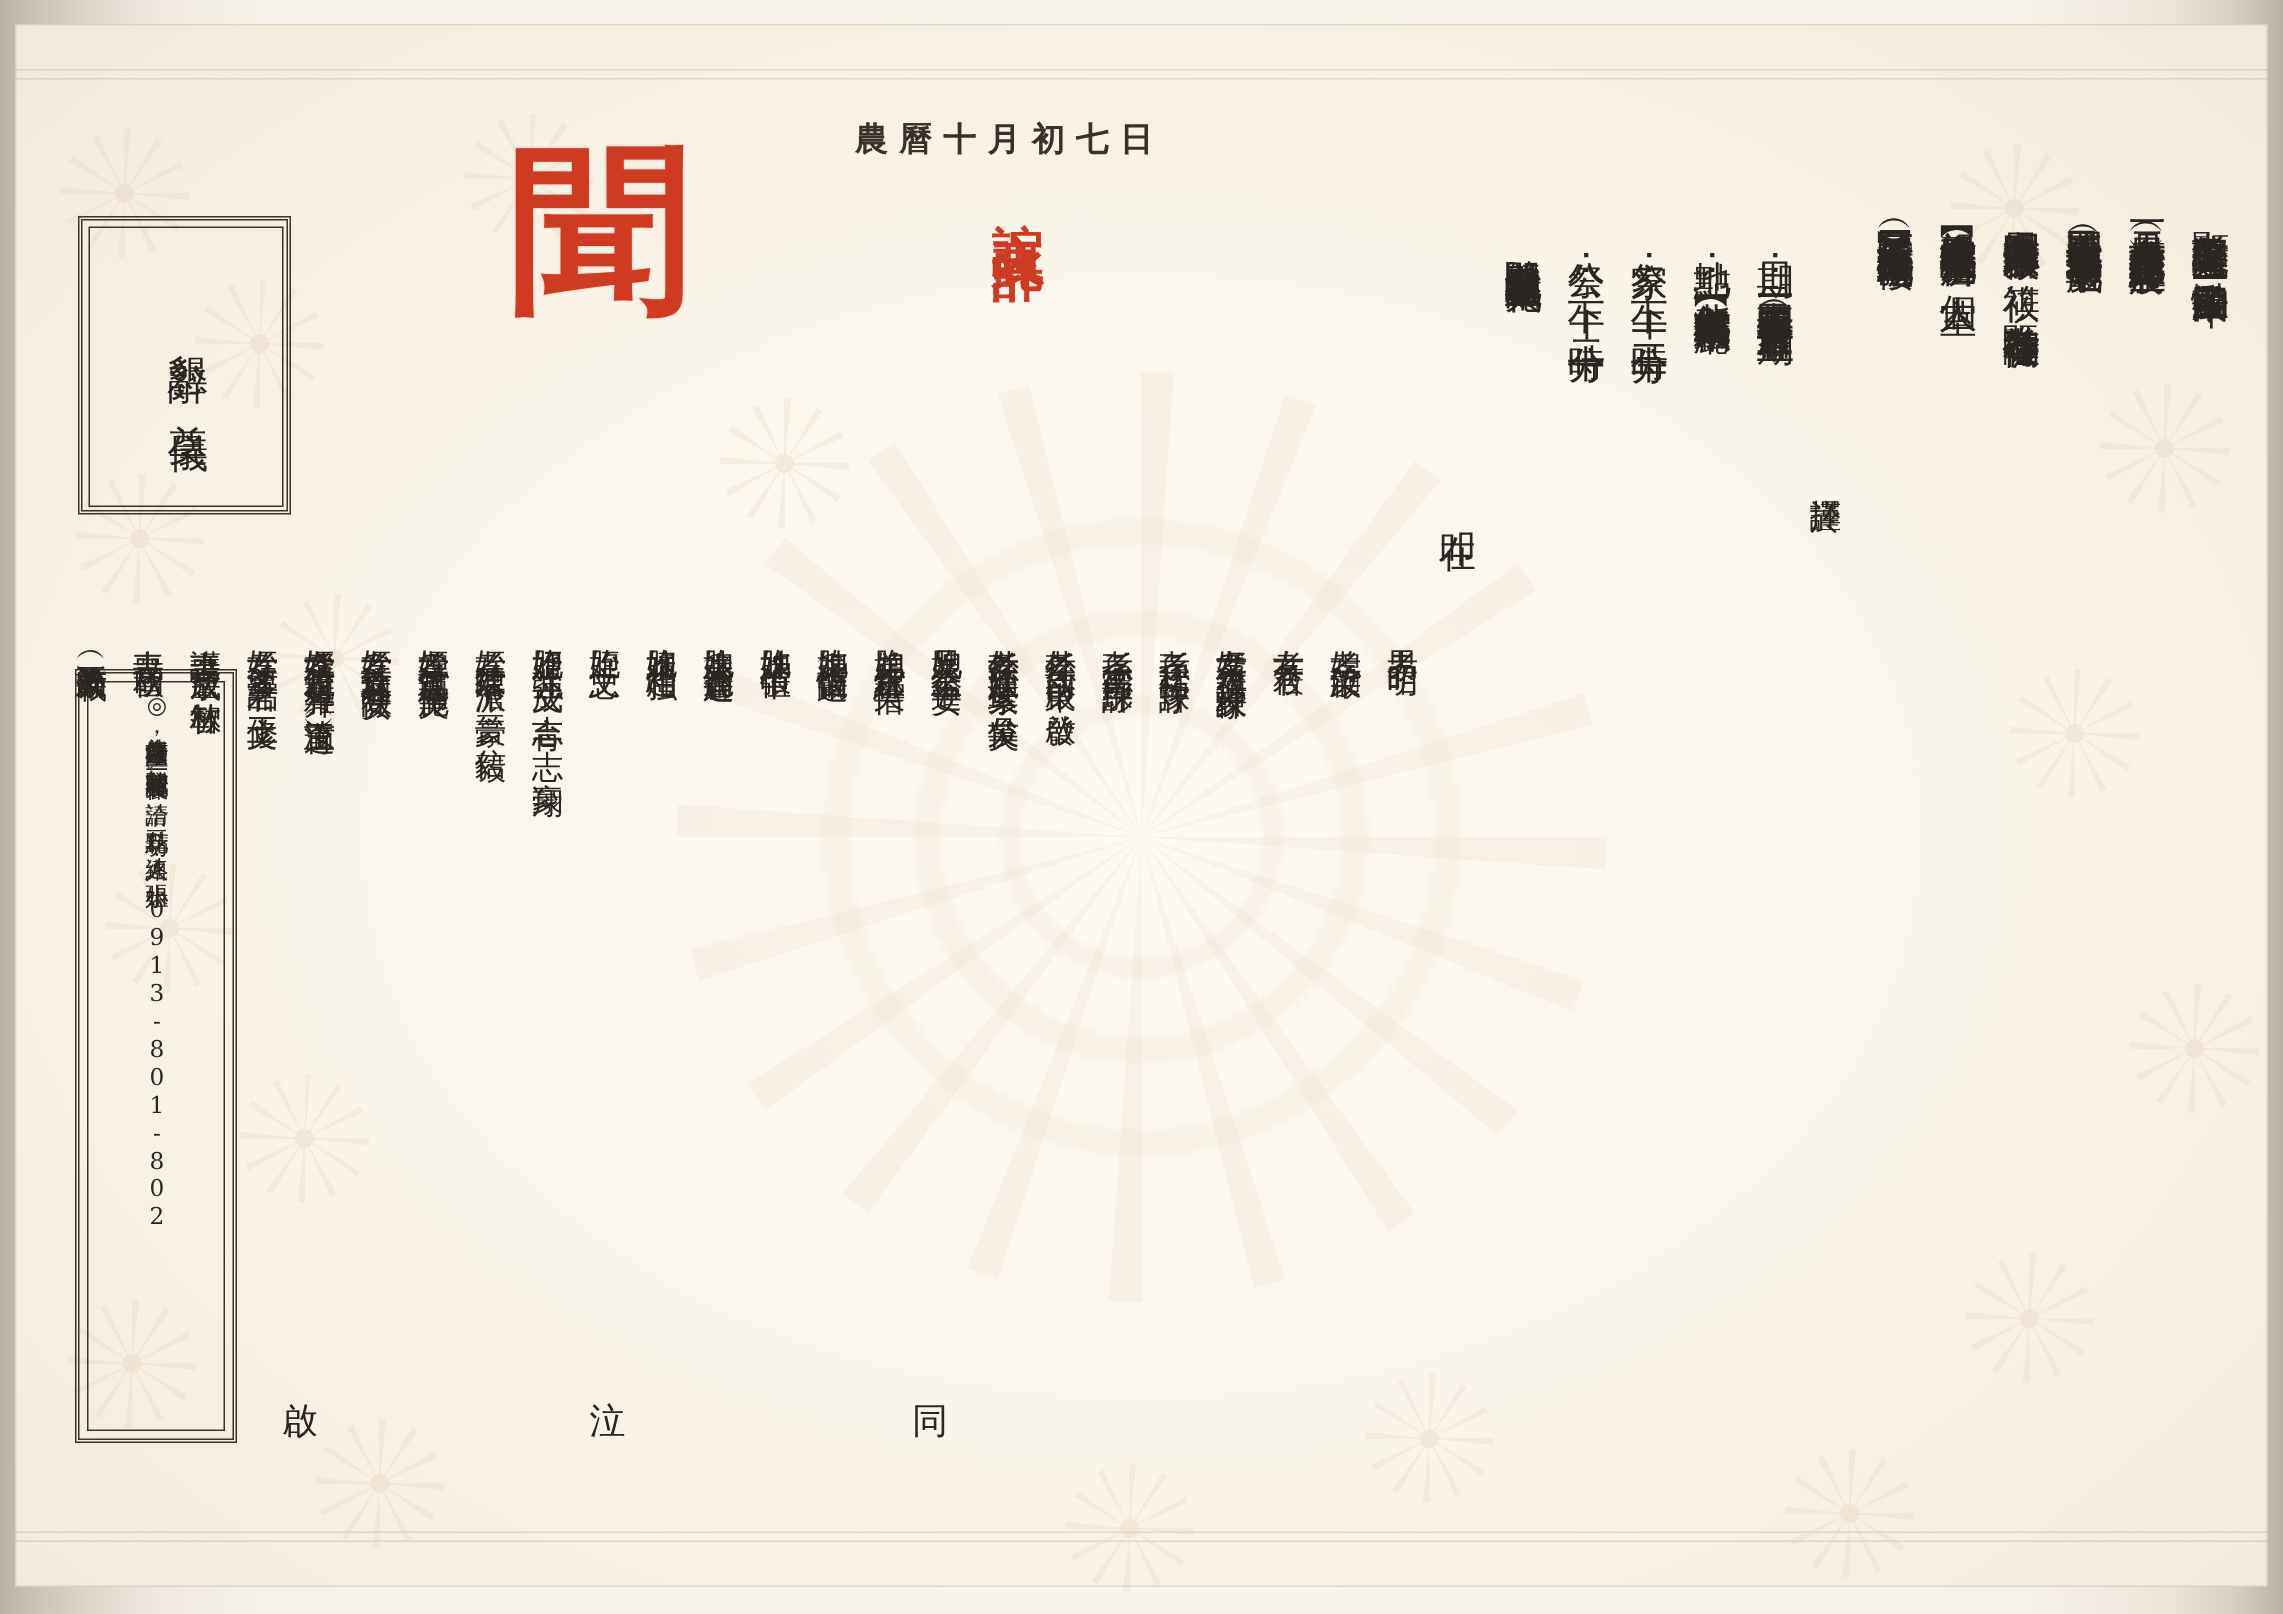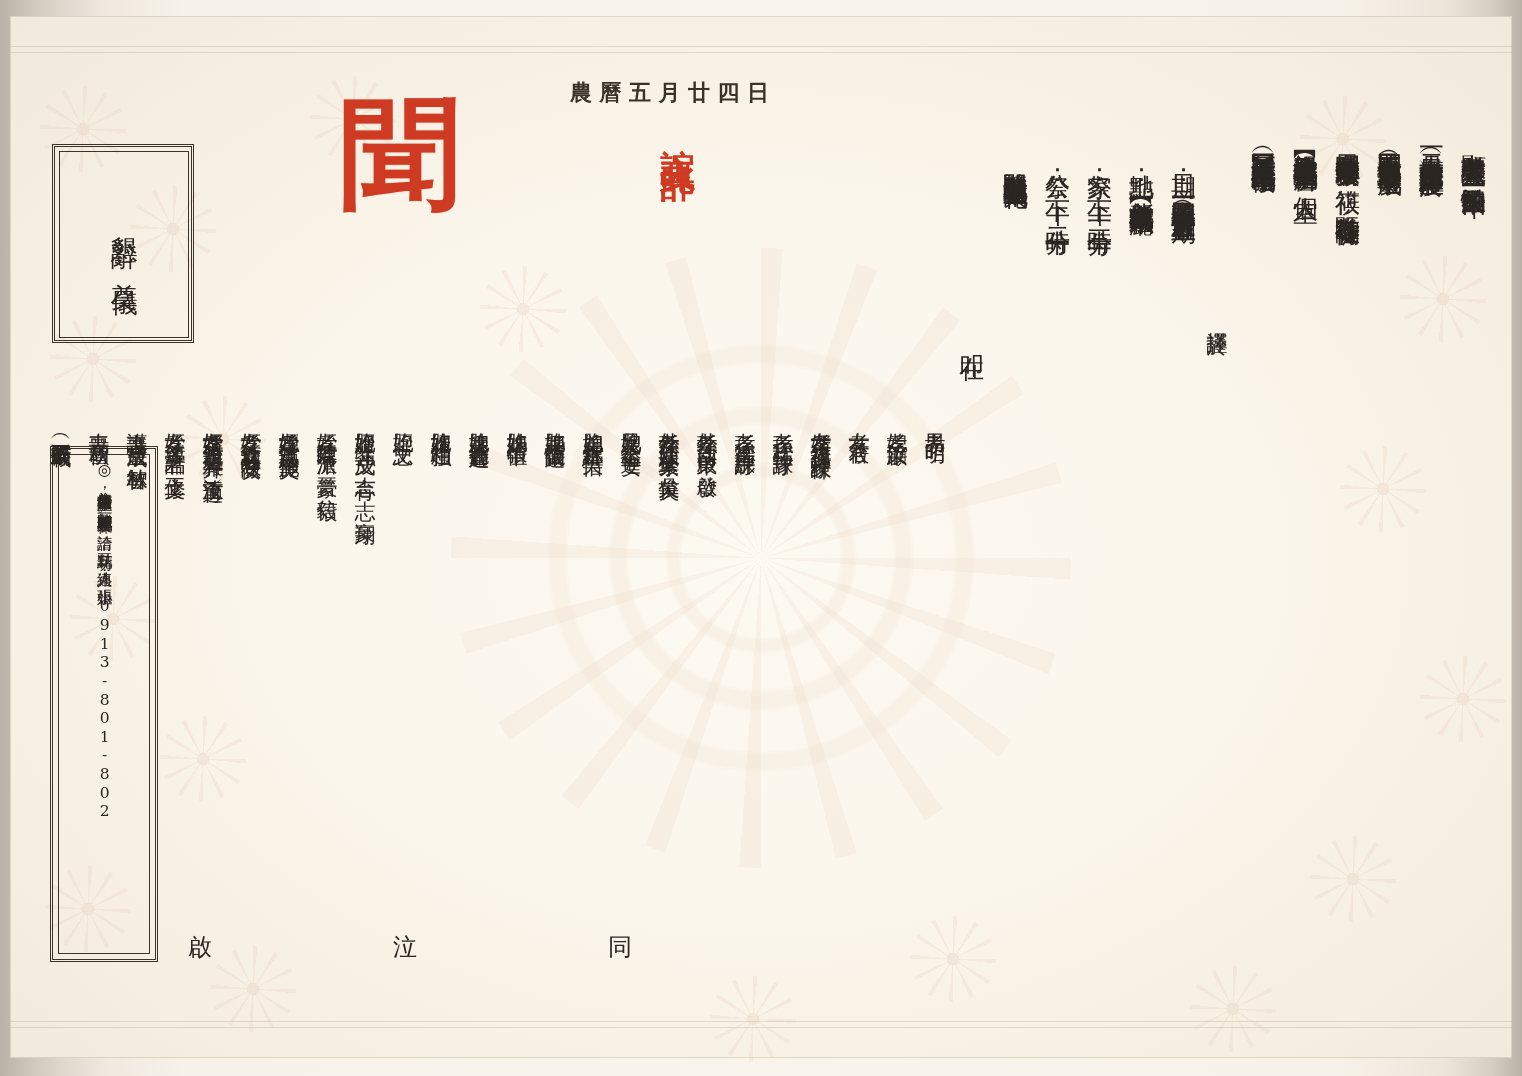--- a/index.html
+++ b/index.html
@@ -218,21 +218,21 @@
     <div class="rosette" style="left:470px; top:250px;"></div>
     <div class="rosette" style="left:1290px;top:80px;"></div>
     <div class="rosette" style="left:1390px;top:240px;"></div>
     <div class="rosette" style="left:1330px;top:430px;"></div>
     <div class="rosette" style="left:1410px;top:640px;"></div>
     <div class="rosette" style="left:1300px;top:820px;"></div>
     <div class="rosette" style="left:1180px;top:950px;"></div>
     <div class="rosette" style="left:700px; top:960px;"></div>
     <div class="rosette" style="left:900px; top:900px;"></div>
 
-    <div id="banner">農曆五月廿四日</div>
+    <div id="banner">農曆十月初七日</div>
 
     <div id="seal-char">聞</div>
 
     <div id="red-notice" class="v">誼哀此訃</div>
 
     <div id="box-left">
       <div class="inner">
         <div class="txt v">懇辭　奠儀</div>
       </div>
     </div>

